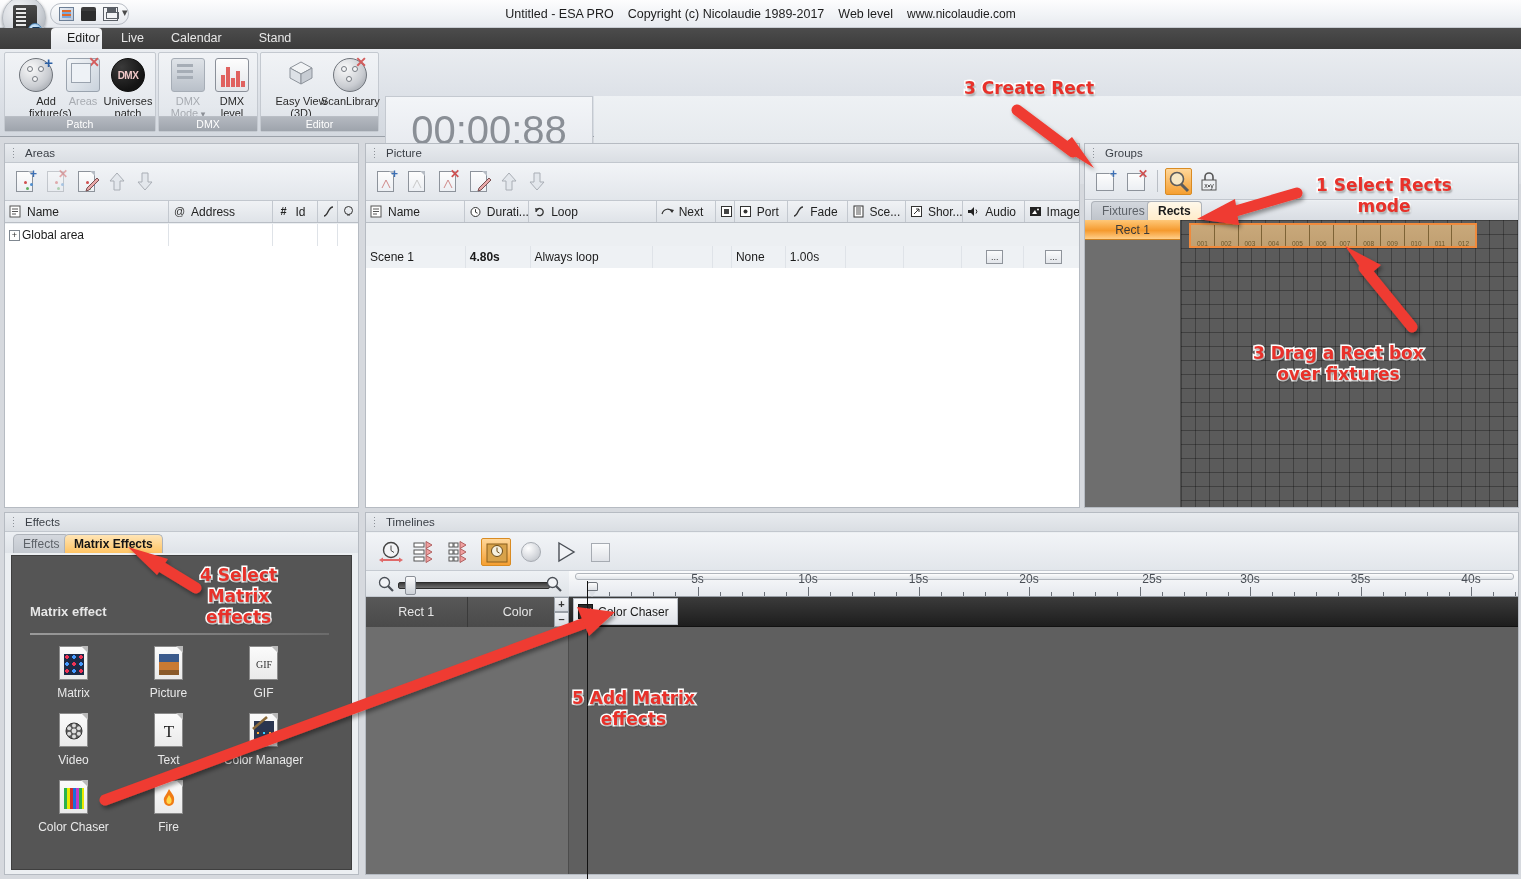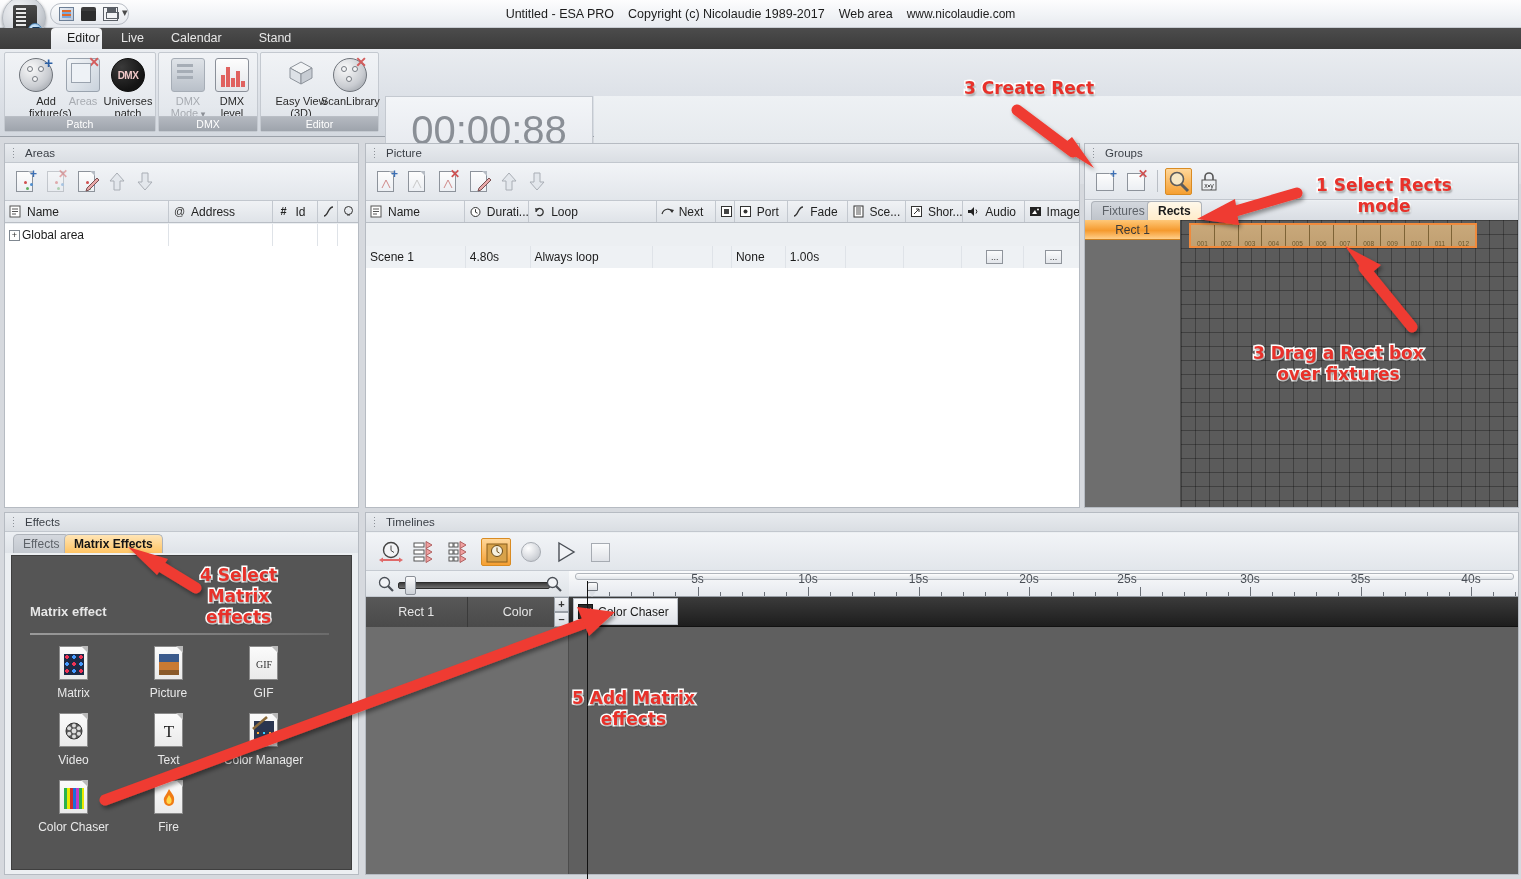--- a/index.html
+++ b/index.html
@@ -319,21 +319,21 @@
           text-shadow:1px 2px 2px rgba(0,0,0,.35); white-space:pre; }
   svg.arrowsvg { position:absolute; overflow:visible; pointer-events:none; }
 </style>
 </head>
 <body>
 
 <div id="titlebar">
   <div id="titletext">
     <span>Untitled - ESA PRO</span>
     <span>Copyright (c) Nicolaudie 1989-2017</span>
-    <span>Web area</span>
+    <span>Web level</span>
     <span class="web-url">www.nicolaudie.com</span>
   </div>
   <div id="qat">
     <span class="qicon qi-new"></span>
     <span class="qicon qi-open"></span>
     <span class="qicon qi-save"></span>
   </div>
   <div id="qatdrop">▾</div>
   <div id="appbtn">
     <div class="glyph"></div>
@@ -671,21 +671,21 @@
             <polygon points="3,9 6,5 8,9" fill="#fff"></polygon>
             <circle cx="9" cy="4.5" r="1" fill="#fff"></circle>
           </svg>
       </span>
       <span>Image</span>
     </div>
   </div>
   <div id="scenesbody">
     <div class="datarow" style="background:#eef1f4;">
       <div class="dcell" style="width:100px;">Scene 1</div>
-      <div class="dcell" style="width:65px;">4.80s</div>
+      <div class="dcell" style="width:65px;font-weight:bold;">4.80s</div>
       <div class="dcell" style="width:123px;">Always loop</div>
       <div class="dcell" style="width:60px;"></div>
       <div class="dcell" style="width:19px;"></div>
       <div class="dcell" style="width:54px;">None</div>
       <div class="dcell" style="width:60px;">1.00s</div>
       <div class="dcell" style="width:59px;"></div>
       <div class="dcell" style="width:58px;"></div>
       <div class="dcell" style="width:62px; justify-content:center;">
         <span class="ellbtn">...</span>
       </div>
@@ -989,21 +989,21 @@
         <div class="tick" style="left: 393.7px; height: 4px;"></div>
         <div class="tick" style="left: 415.8px; height: 4px;"></div>
         <div class="tick" style="left: 437.9px; height: 4px;"></div>
         <div class="tick" style="left: 460px; height: 9px;"></div>
         <div class="ticklabel" style="left: 460px;">20s</div>
         <div class="tick" style="left: 482.1px; height: 4px;"></div>
         <div class="tick" style="left: 504.2px; height: 4px;"></div>
         <div class="tick" style="left: 526.3px; height: 4px;"></div>
         <div class="tick" style="left: 548.4px; height: 4px;"></div>
         <div class="tick" style="left: 570.5px; height: 9px;"></div>
-        <div class="ticklabel" style="left: 558px;">25s</div>
+        <div class="ticklabel" style="left: 583px;">25s</div>
         <div class="tick" style="left: 592.6px; height: 4px;"></div>
         <div class="tick" style="left: 614.7px; height: 4px;"></div>
         <div class="tick" style="left: 636.8px; height: 4px;"></div>
         <div class="tick" style="left: 658.9px; height: 4px;"></div>
         <div class="tick" style="left: 681px; height: 9px;"></div>
         <div class="ticklabel" style="left: 681px;">30s</div>
         <div class="tick" style="left: 703.1px; height: 4px;"></div>
         <div class="tick" style="left: 725.2px; height: 4px;"></div>
         <div class="tick" style="left: 747.3px; height: 4px;"></div>
         <div class="tick" style="left: 769.4px; height: 4px;"></div>

